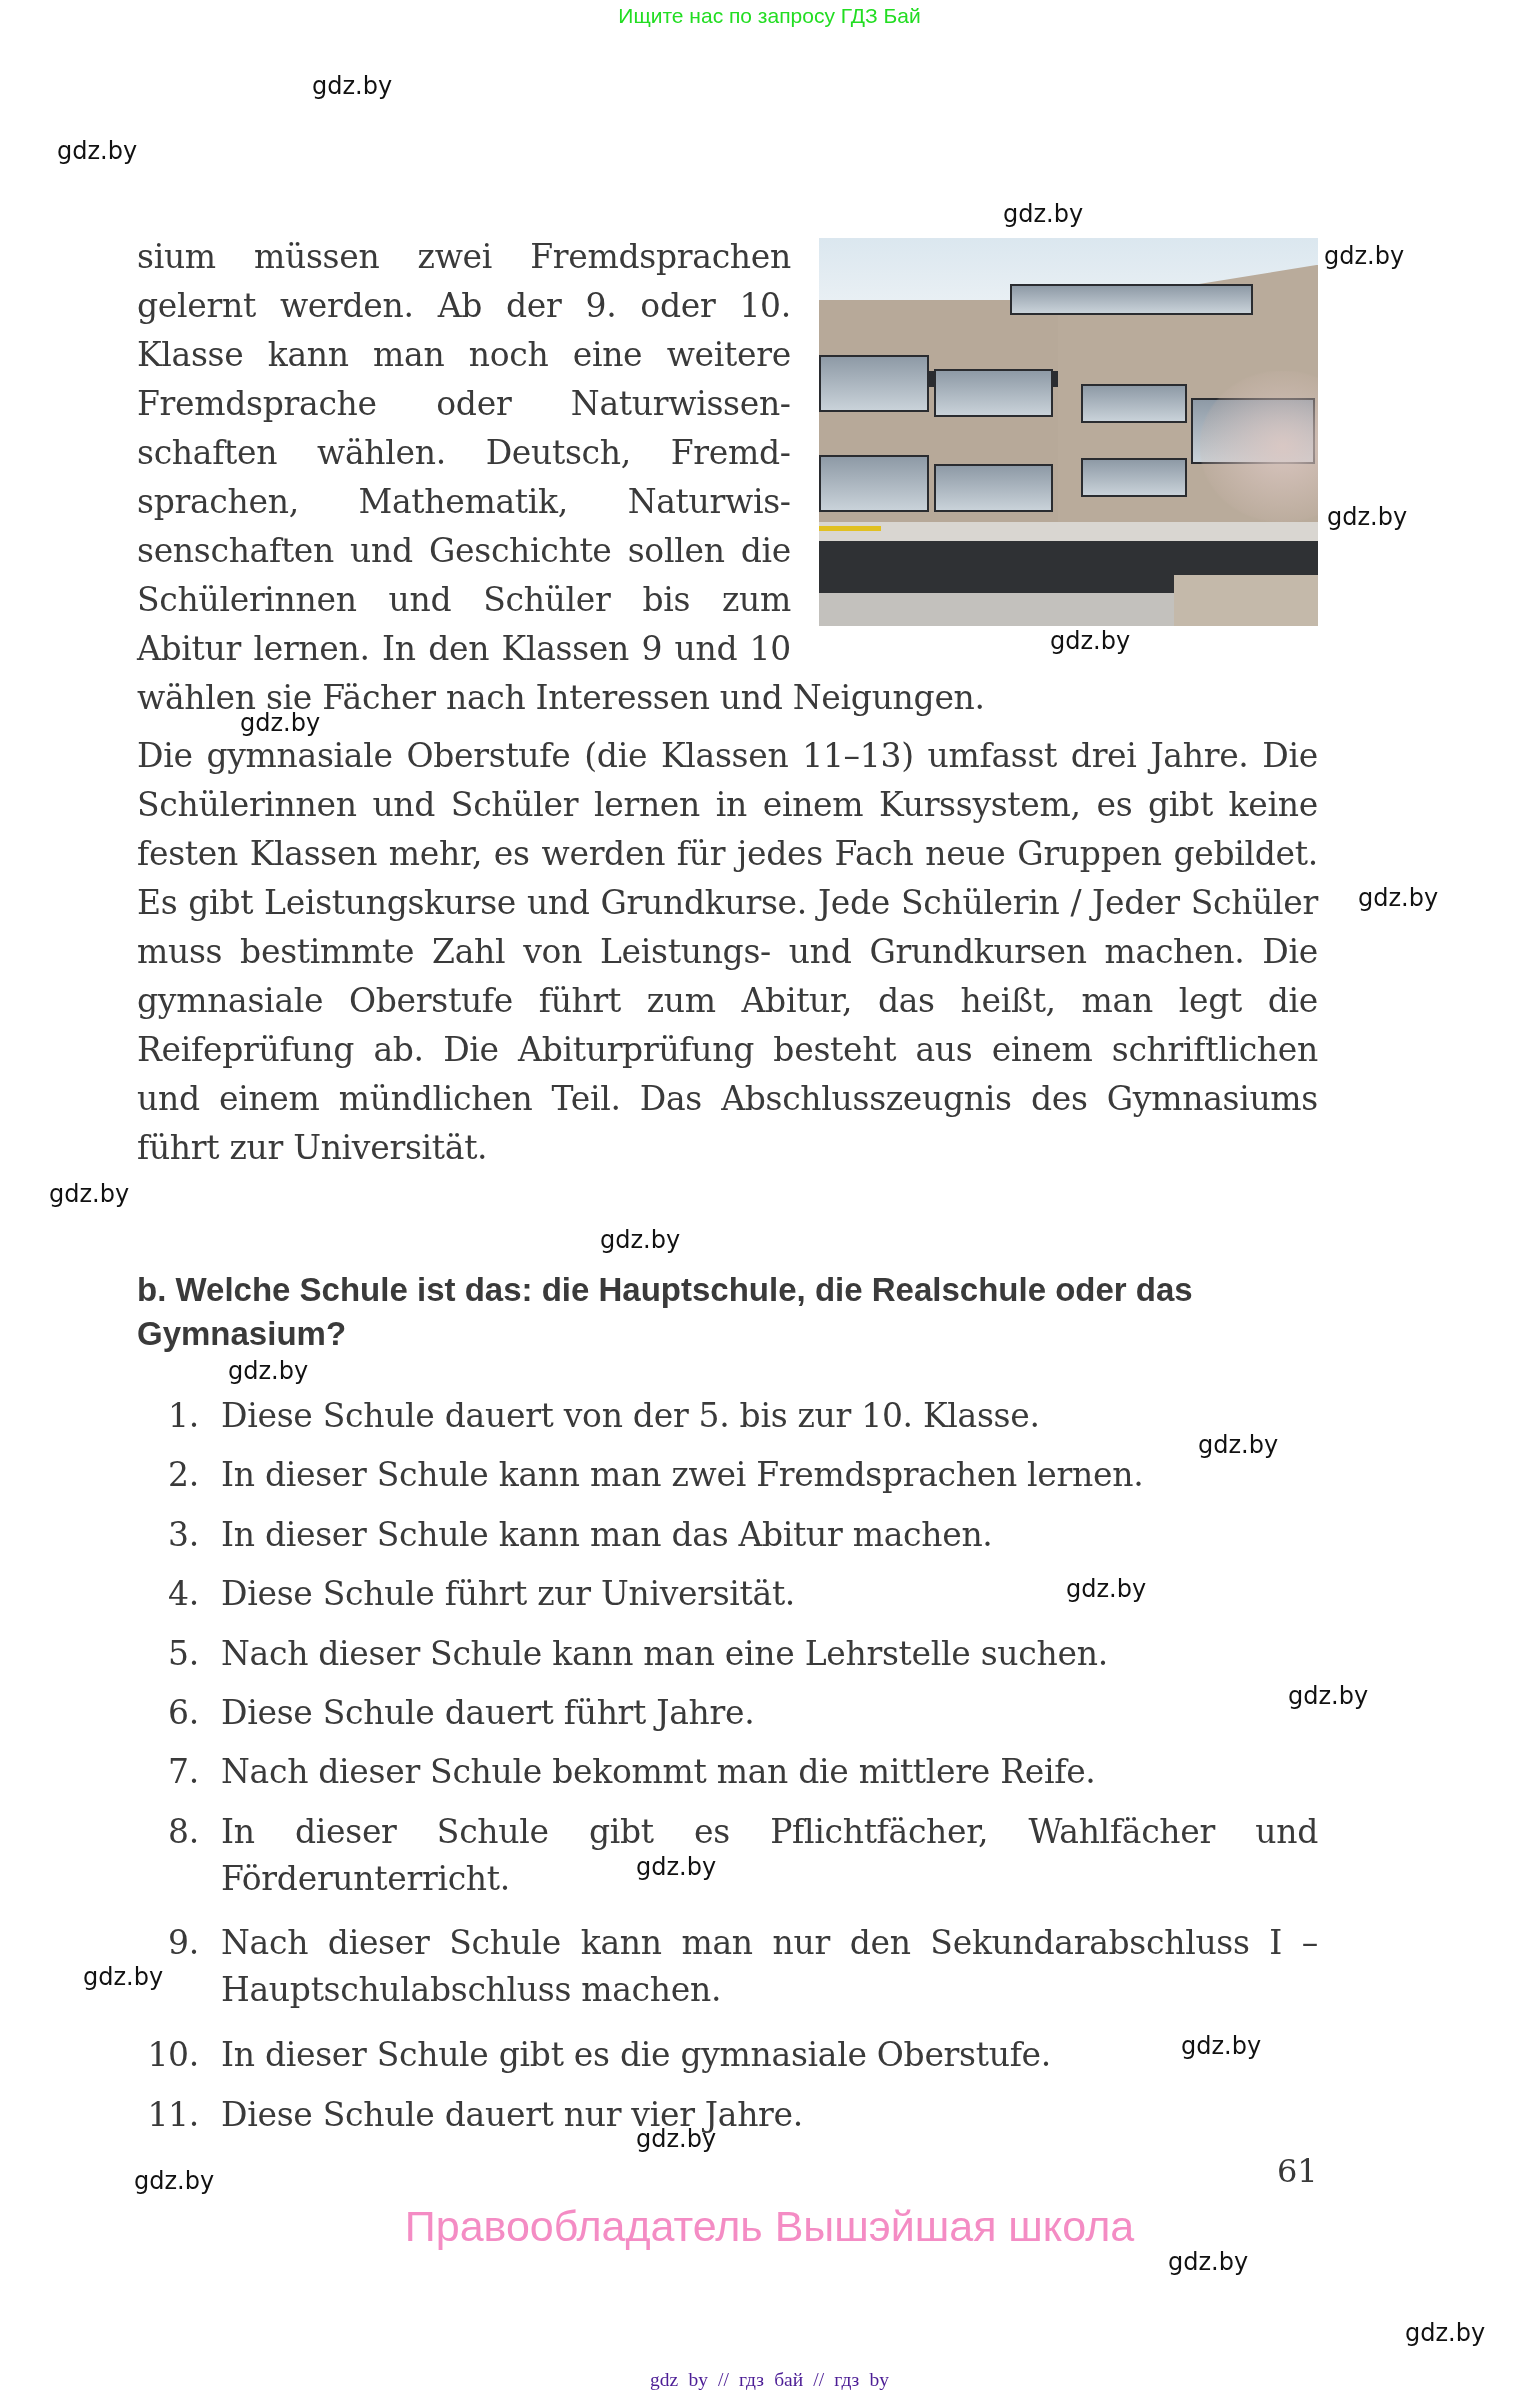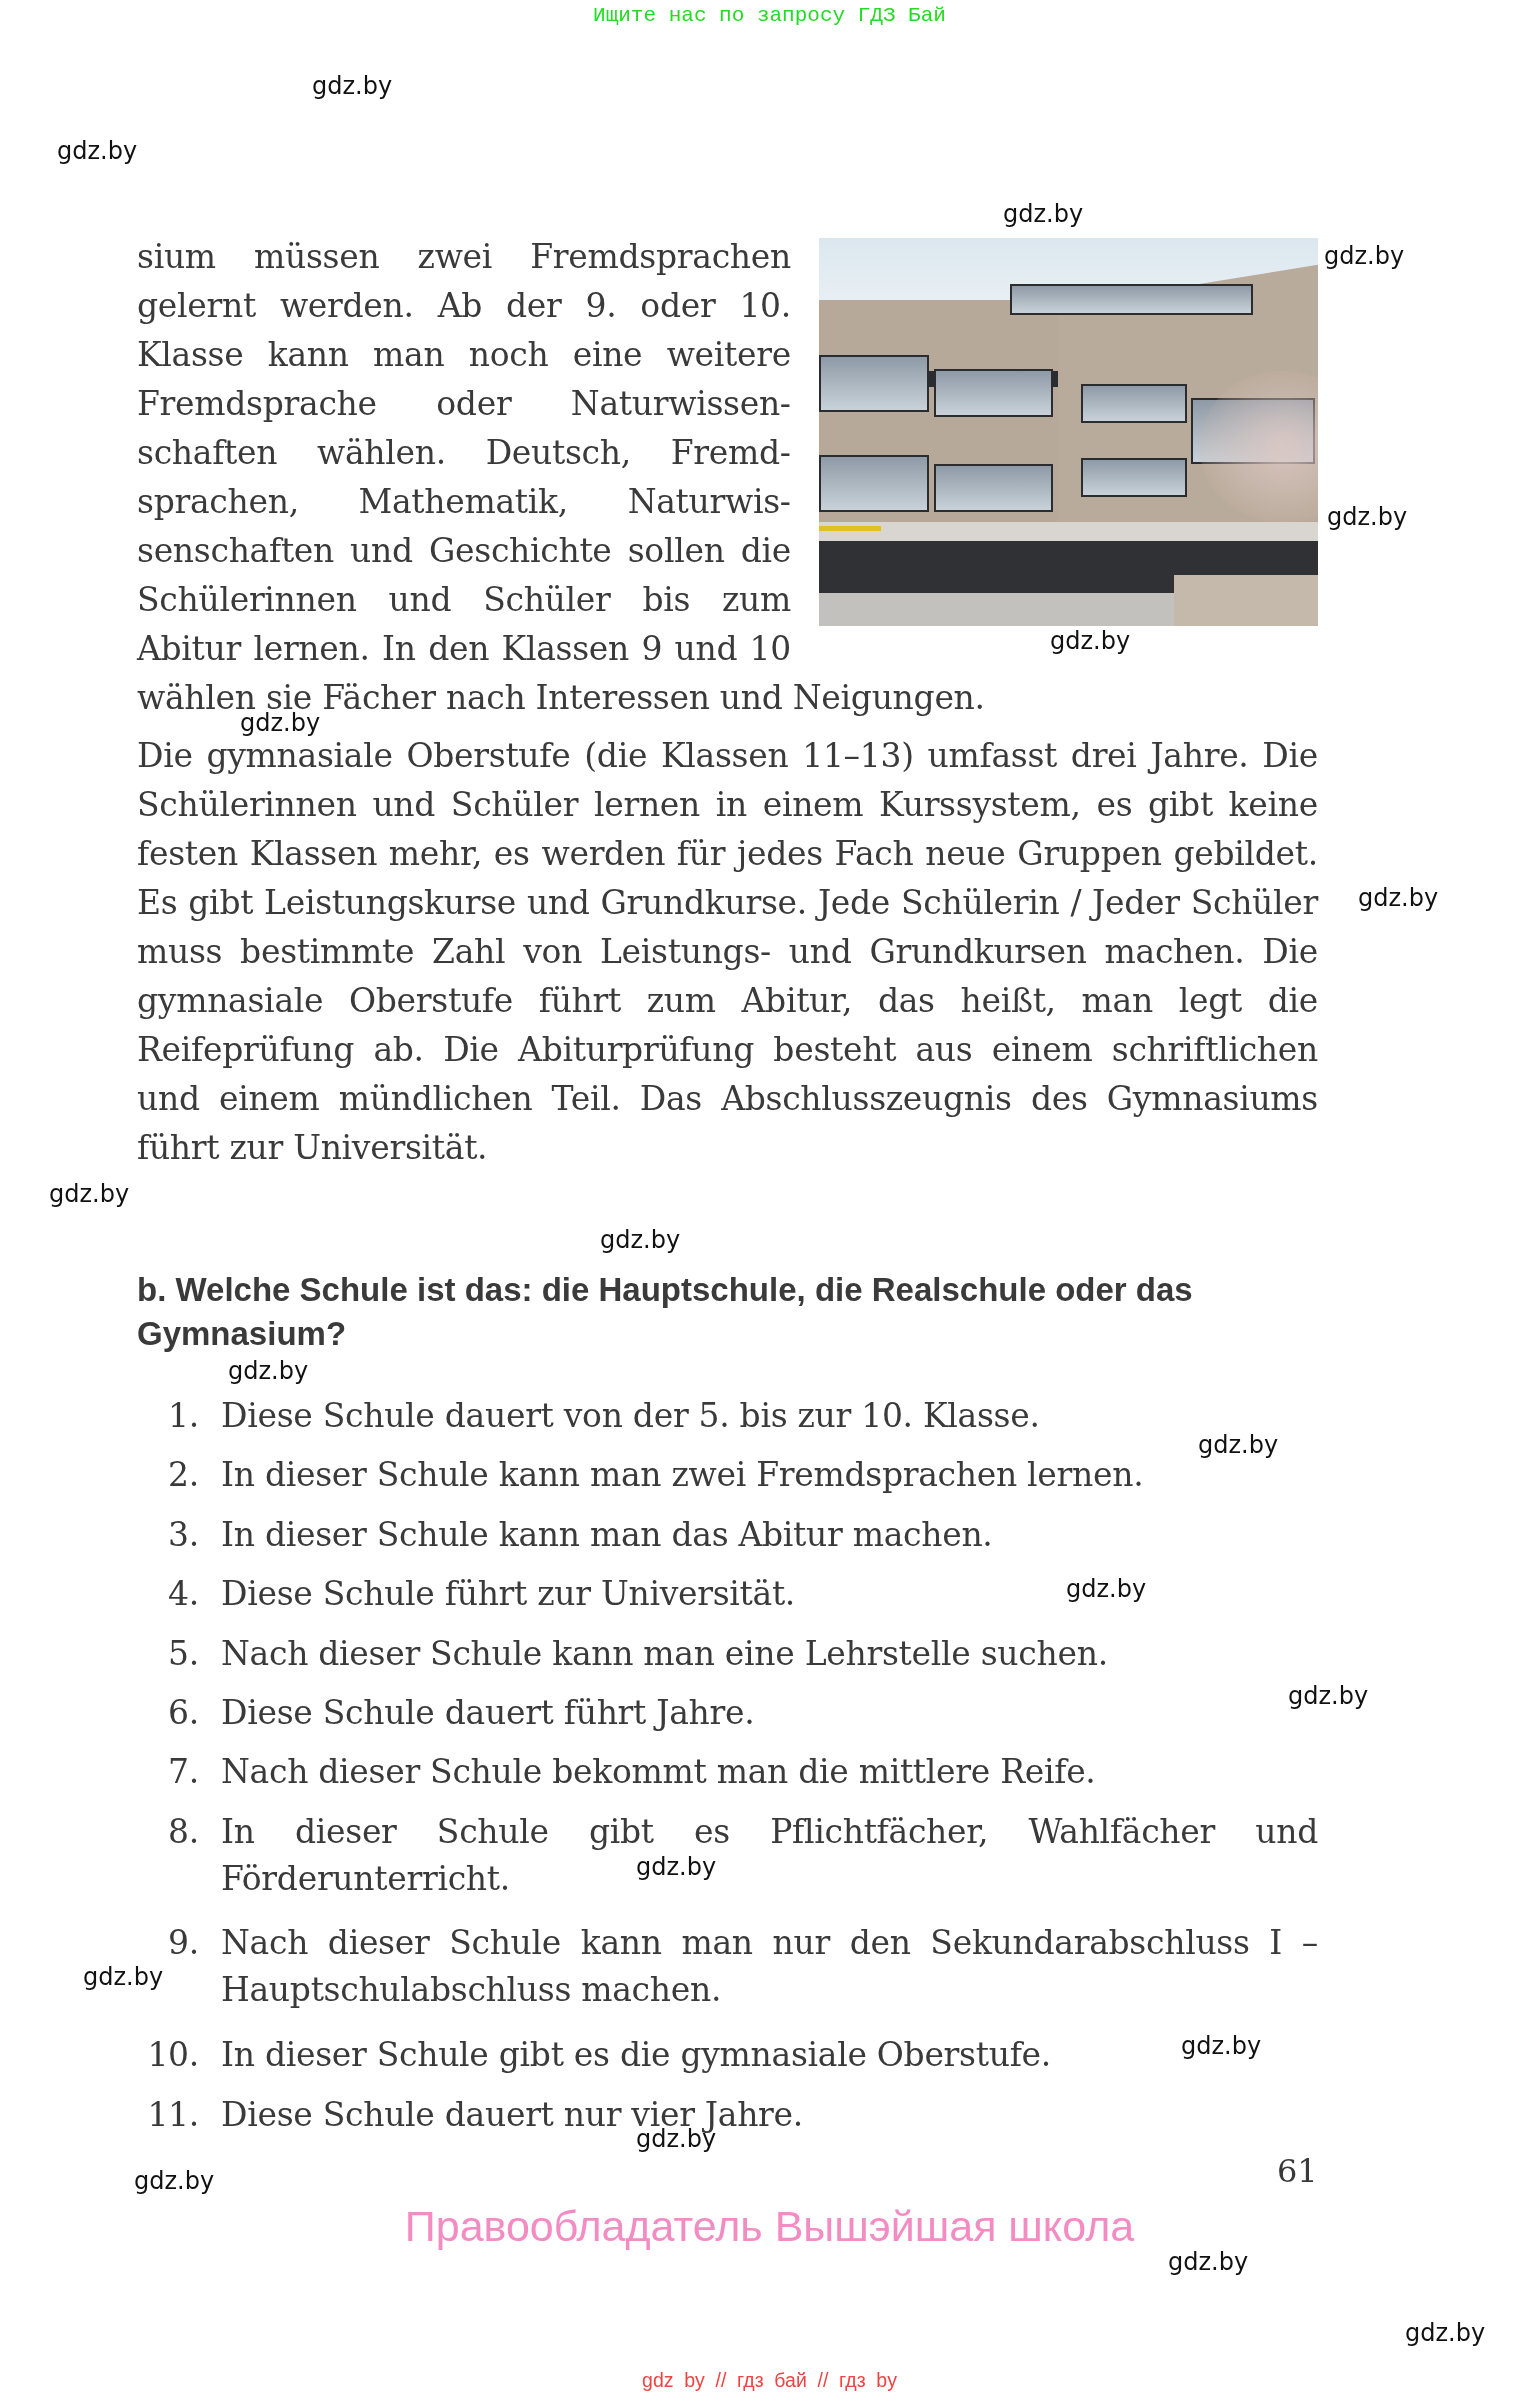--- a/index.html
+++ b/index.html
@@ -1,20 +1,20 @@
 <!DOCTYPE html>
 <html style="font-size:14px"><head>
 <meta charset="utf-8">
 <style>
   html, body { margin:0; padding:0; background:#ffffff; }
   body { width:1539px; height:2401px; position:relative; overflow:hidden; }
   .top-banner { position:absolute; left:0; width:1539px; top:3.5px; text-align:center;
-    font-family:Liberation Mono, monospace; font-size:21px; color:#22dd22; }
+    font-family:Liberation Sans, sans-serif; font-size:21px; color:#22dd22; }
   .bottom-banner { position:absolute; left:0; width:1539px; top:2369px; text-align:center;
-    font-family:Liberation Sans, sans-serif; font-size:19.5px; color:#ef4444; word-spacing:5.3px; }
+    font-family:Liberation Serif, serif; font-size:19.5px; color:#4c1d95; word-spacing:5.3px; }
   .copyright { position:absolute; left:0; width:1539px; top:2202px; text-align:center;
     font-family:"Liberation Sans", sans-serif; font-size:43px; color:#f48cc4; }
   .wm { position:absolute; font-family:"DejaVu Sans", sans-serif; font-size:24px; color:#111; line-height:1; }
 
   .serif { font-family:"DejaVu Serif", serif; color:#3a3a3a; }
   .body-text { position:absolute; left:137px; font-size:33px; line-height:49px; letter-spacing:-0.3px; }
   .wrap-para { top:232px; width:1181px; }
   .wrap-para .photo-float { float:right; width:499px; height:388px; margin:6.2px 0 10.6px 28px; }
   .just { text-align:justify; }
   .para2 { position:absolute; left:137px; top:731px; width:1181px; font-size:33px; line-height:49px; letter-spacing:-0.3px; text-align:justify; }

